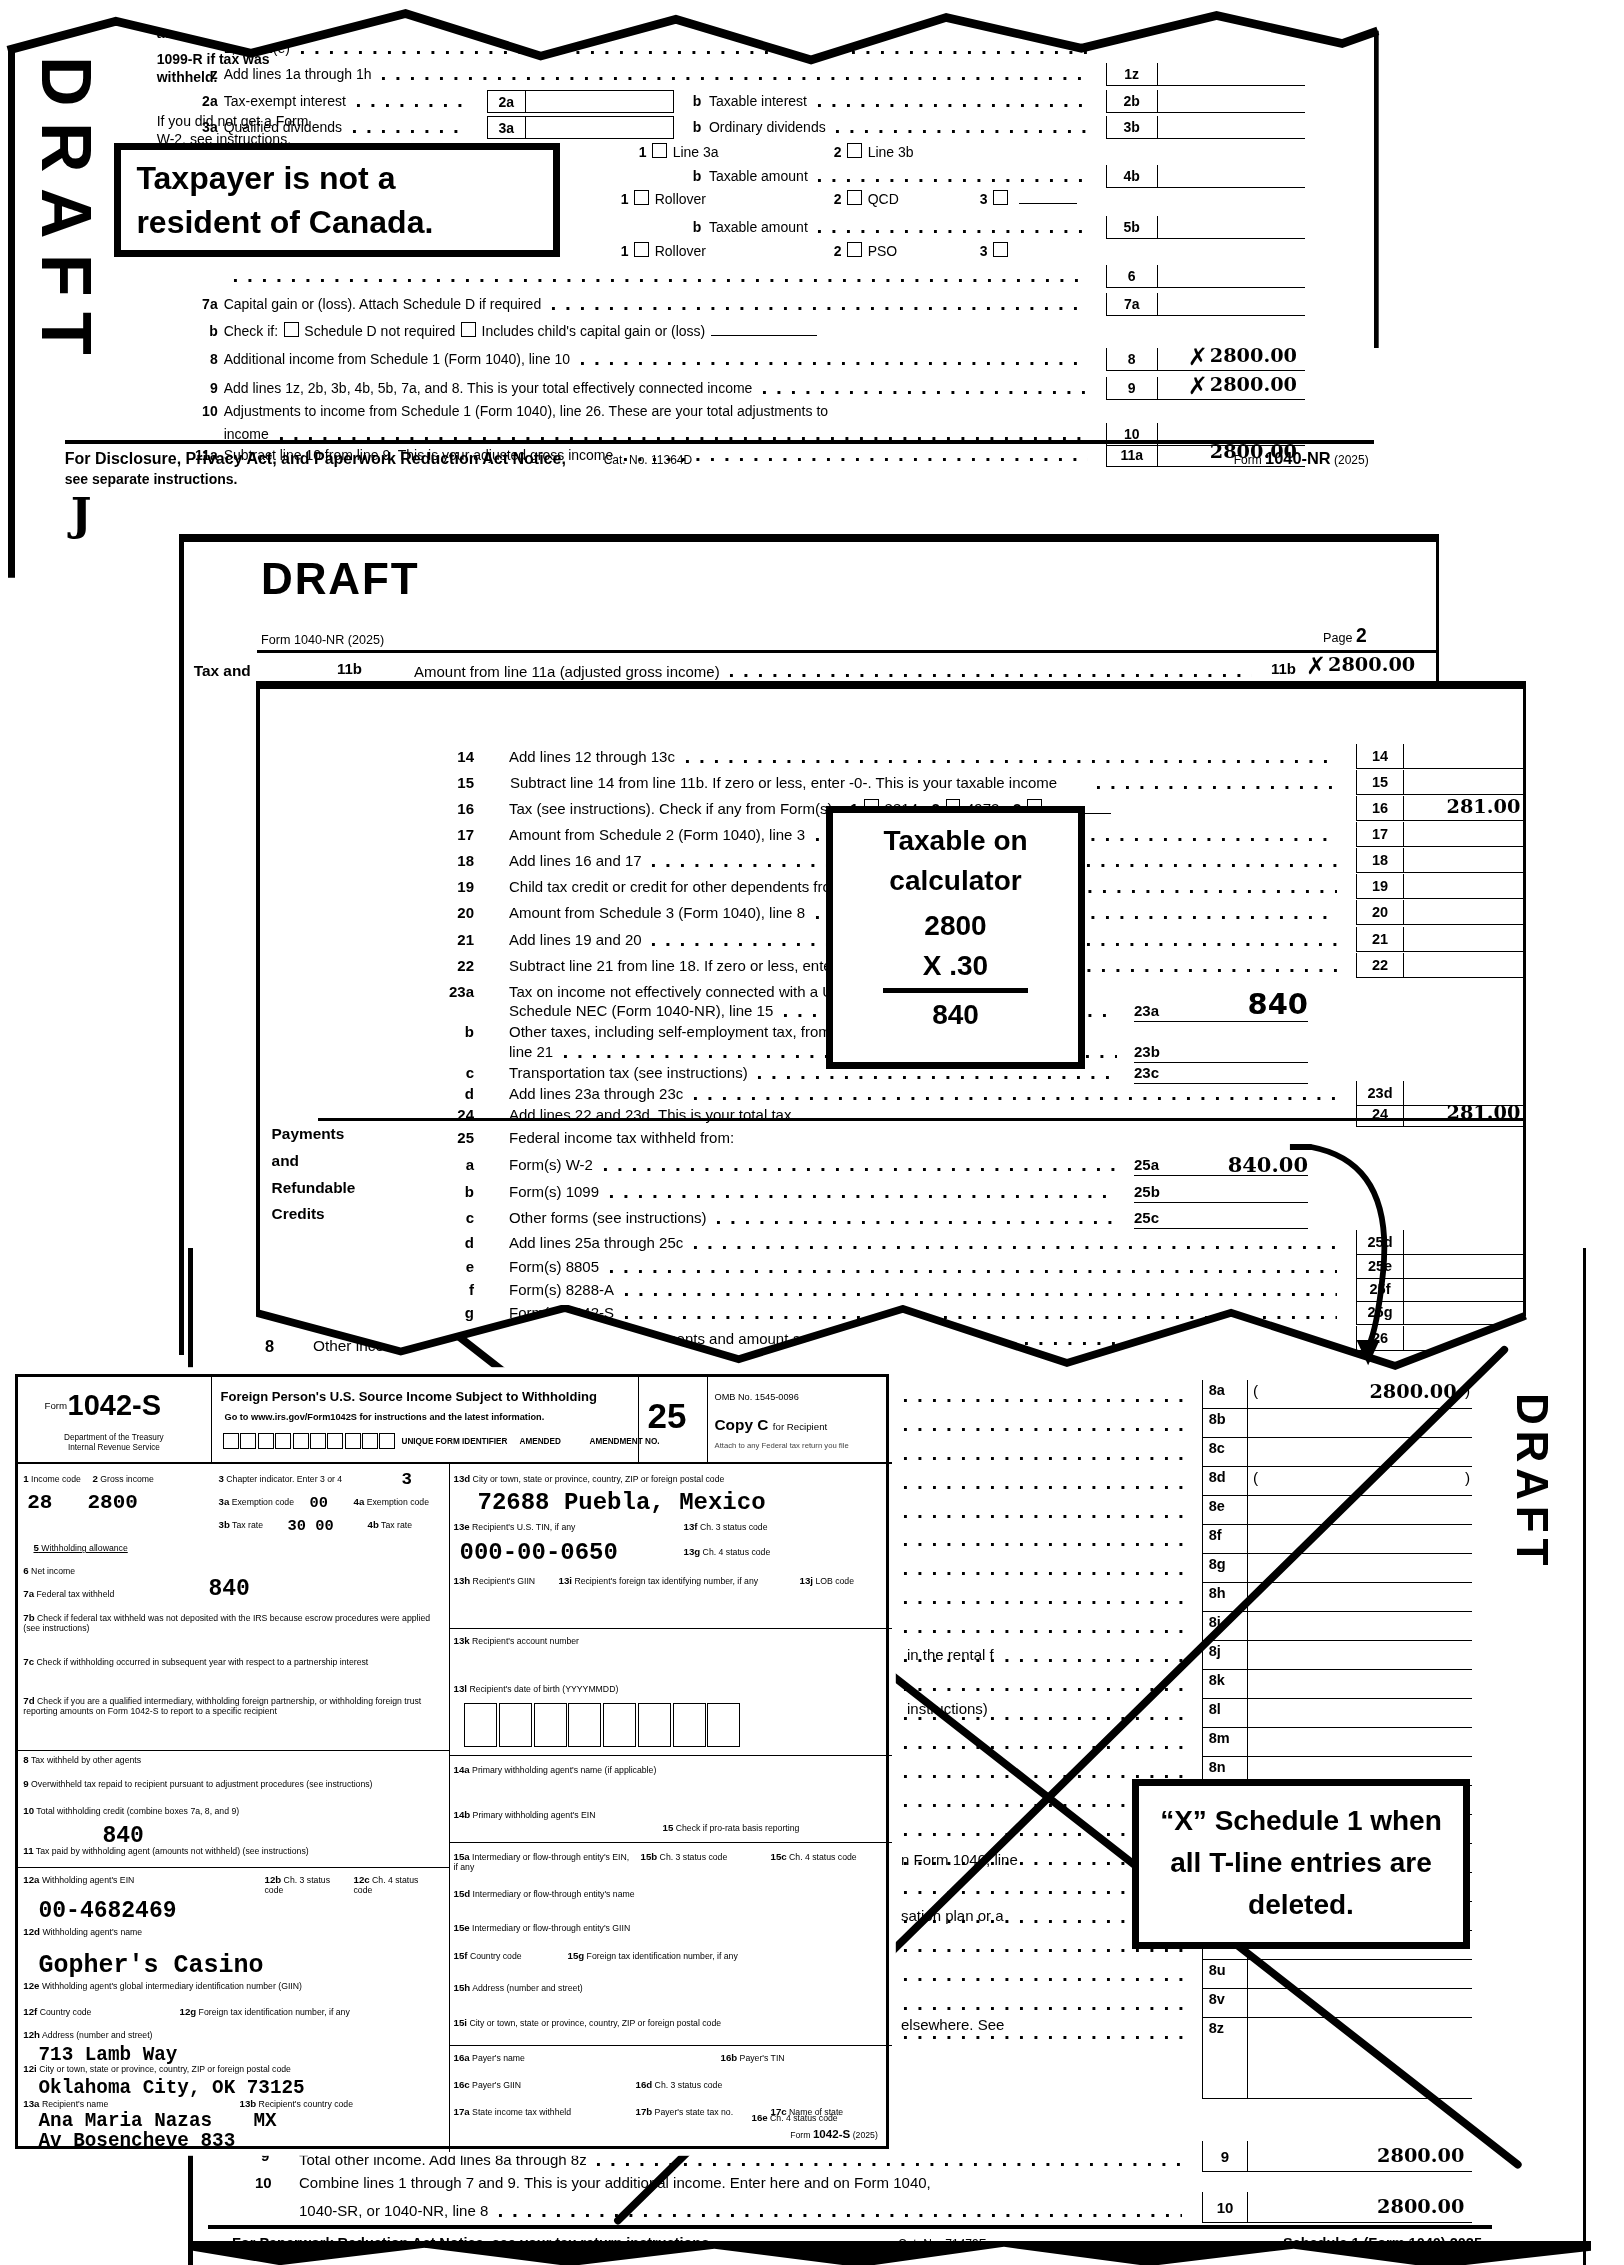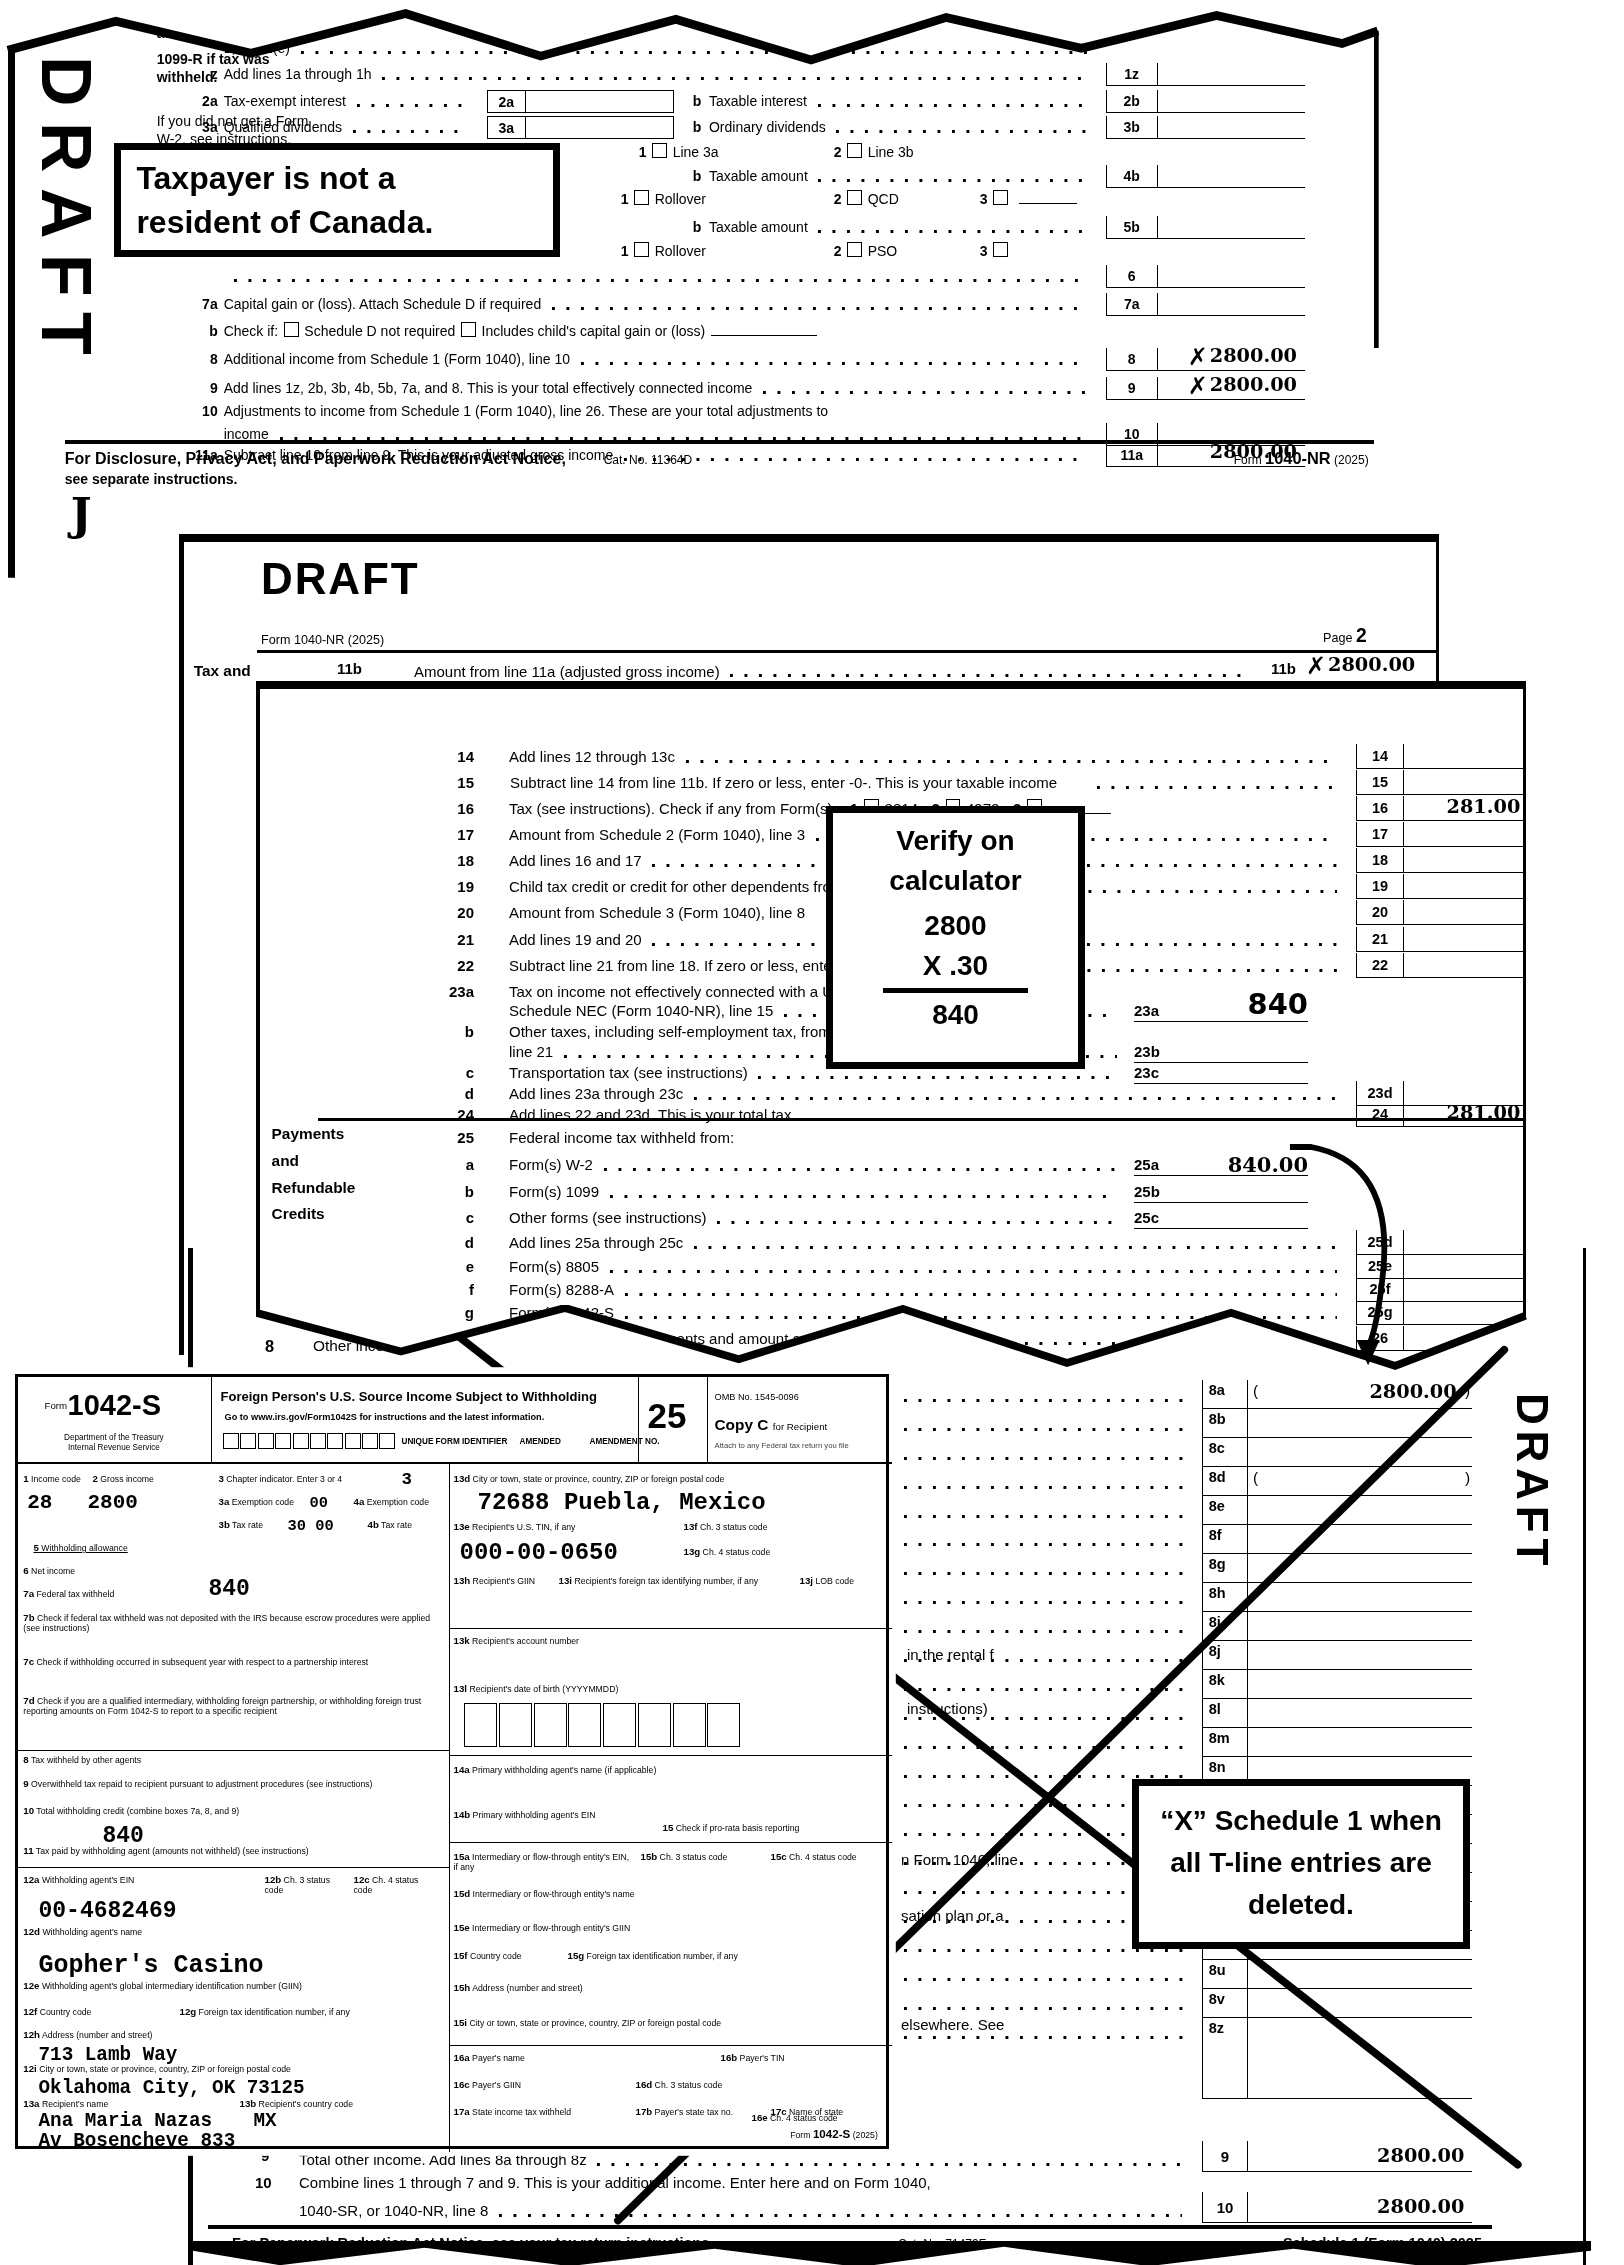--- a/index.html
+++ b/index.html
@@ -467,21 +467,21 @@
           <span class="lnum">19</span>
           <span class="fz" style="left:77px;width:838px;height:25px;">
             <span class="desc">Child tax credit or credit for other dependents from Schedule 8812 (Form 1040)</span>
             <span class="dots"></span>
           </span>
           <span class="numbox" style="left:924px;top:0;width:48px;height:25px;font-size:14.5px;">19</span>
           <span class="amtbox" style="left:972px;top:0px;width:124px;height:25px;"></span>
         </div>
         <div class="row" style="left: 172px; top: 211px; width: 1097px; height: 25px; line-height: 25px; font-size: 15px; position: absolute;">
           <span class="lnum">20</span>
-          <span class="fz" style="left:77px;width:838px;height:25px;flex-direction:column;">
+          <span class="fz" style="left:77px;width:838px;height:25px;">
             <span class="desc">Amount from Schedule 3 (Form 1040), line 8</span>
             <span class="dots"></span>
           </span>
           <span class="numbox" style="left:924px;top:0;width:48px;height:25px;font-size:14.5px;">20</span>
           <span class="amtbox" style="left:972px;top:0px;width:124px;height:25px;"></span>
         </div>
         <div class="row" style="left: 172px; top: 238px; width: 1097px; height: 25px; line-height: 25px; font-size: 15px; position: absolute;">
           <span class="lnum">21</span>
           <span class="fz" style="left:77px;width:838px;height:25px;">
             <span class="desc">Add lines 19 and 20</span>
@@ -652,21 +652,21 @@
   <svg width="1284" height="87" style="left:256px;top:1305px;z-index:5;" viewBox="0 0 1330 90">
     <polyline points="0,8 150,48 320,3 500,56 670,4 840,60 1010,8 1180,63 1315,11" fill="none" stroke="#000" stroke-width="8"></polyline>
   </svg>
 
   <svg width="1625" height="2265" style="left:0;top:0;z-index:6;" viewBox="0 0 1683 2346">
     <path d="M1336,1188 L1358,1188 C1422,1200 1440,1252 1432,1322 C1428,1360 1424,1380 1417,1396" fill="none" stroke="#000" stroke-width="6"></path>
     <polygon points="1405,1388 1429,1388 1417,1414" fill="#000"></polygon>
   </svg>
 
   <div class="callout" id="verifyBox" style="left:826px;top:806px;width:259px;height:263px;text-align:center;padding-top:7.7px;font-size:28px;line-height:40px;">
-    <div>Verify on</div>
+    <div>Taxable on</div>
     <div>calculator</div>
     <div style="margin-top:5.8px;">2800</div>
     <div>X  .30</div>
     <div style="width:145px;height:4.8px;background:#000;margin:1.9px auto 1.9px auto;"></div>
     <div>840</div>
   </div>
 
   <div class="pg" id="f1042s" style="left:14.5px;top:1374px;width:874px;height:775px;z-index:7;border:3.9px solid #000;box-shadow:0 0 0 6.8px #fff;">
 
     <div class="abs" style="left:27px;top:23px;font-size:9.7px;">Form</div>

